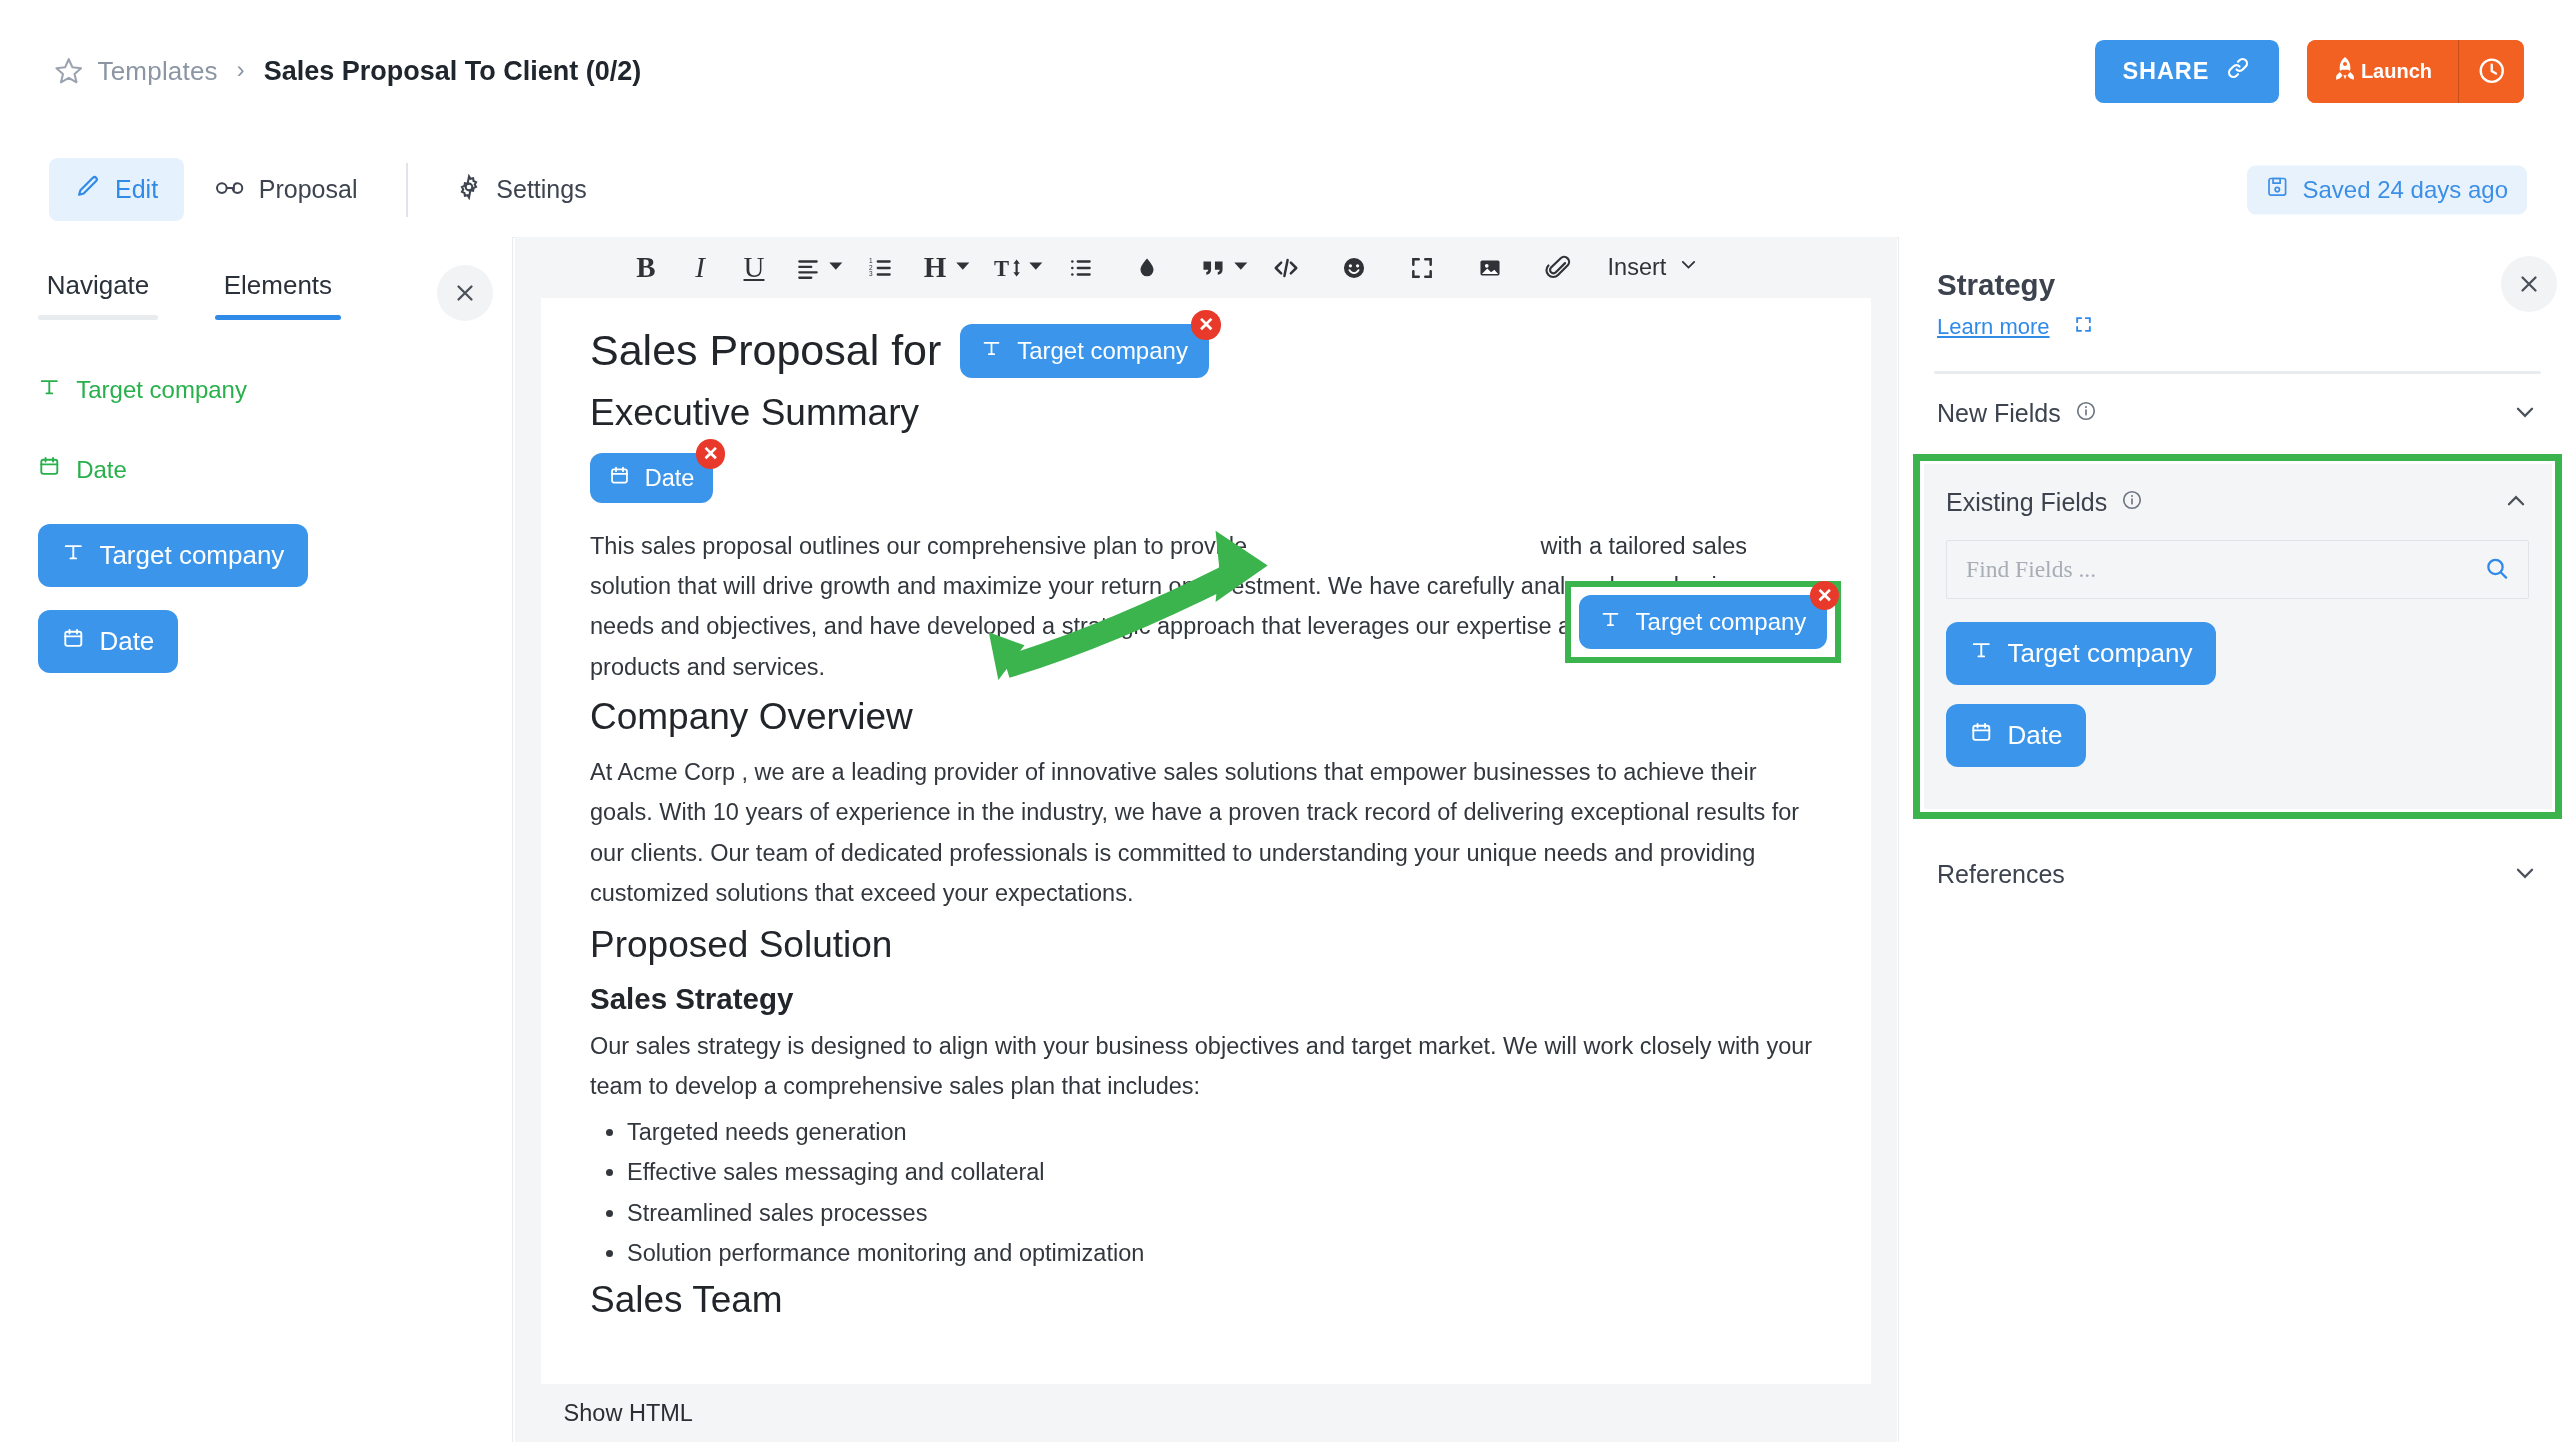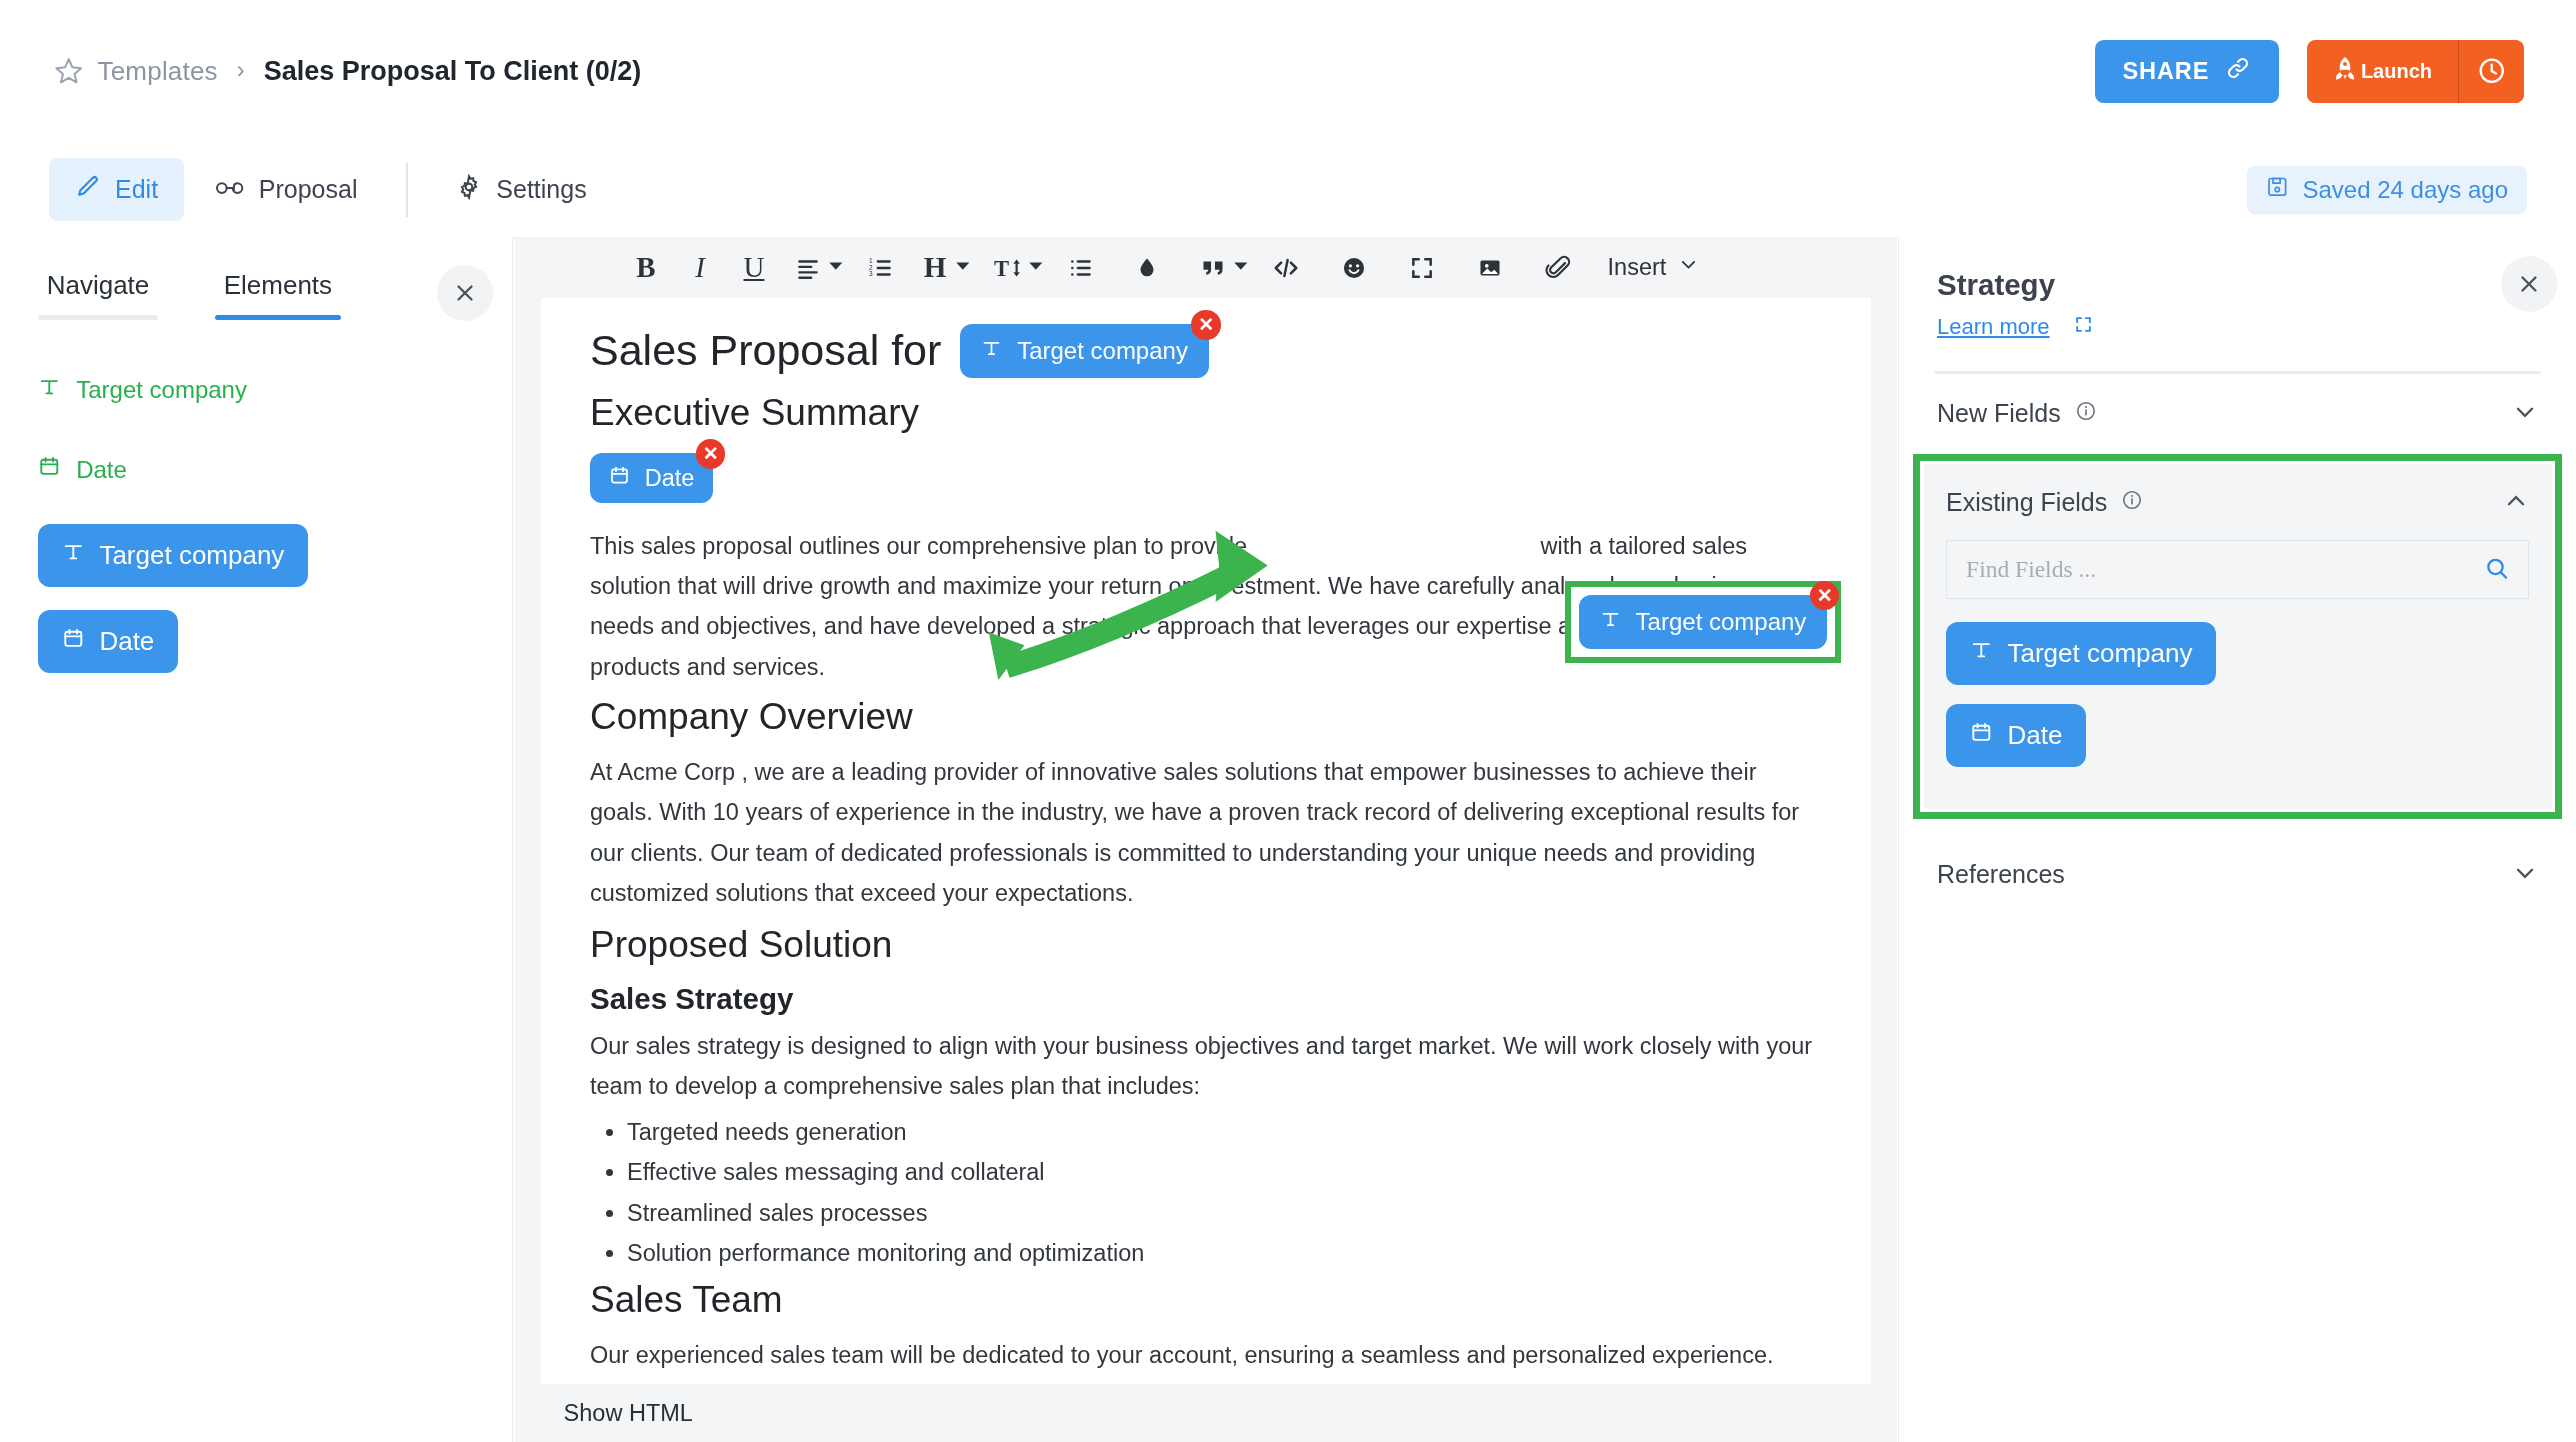--- a/index.html
+++ b/index.html
@@ -510,21 +510,20 @@
         <p class="doc-p" style="margin-top:10.4px;">Our sales strategy is designed to align with your business objectives and target market. We will work closely with your team to develop a comprehensive sales plan that includes:</p>
 
         <ul class="doc-ul">
           <li>Targeted needs generation</li>
           <li>Effective sales messaging and collateral</li>
           <li>Streamlined sales processes</li>
           <li>Solution performance monitoring and optimization</li>
         </ul>
 
         <div class="doc-h2" style="margin-top:5.2px;">Sales Team</div>
-        <p class="doc-p">Our experienced sales team will be dedicated to your account, ensuring a seamless and personalized experience.</p>
       </div>
 
       <div class="inline-chip-hl">
         <span class="chip chip-doc" style="height:54px;padding:0 21px;font-size:24px;">
           <span>
             <svg width="21" height="21" viewBox="0 0 24 24" fill="none" stroke="#fff" stroke-width="2" stroke-linecap="round">
                 <path d="M4 5.5h16M12 5.5v13M9 18.5h6"></path>
               </svg>
           </span>
           <span>Target company</span>

